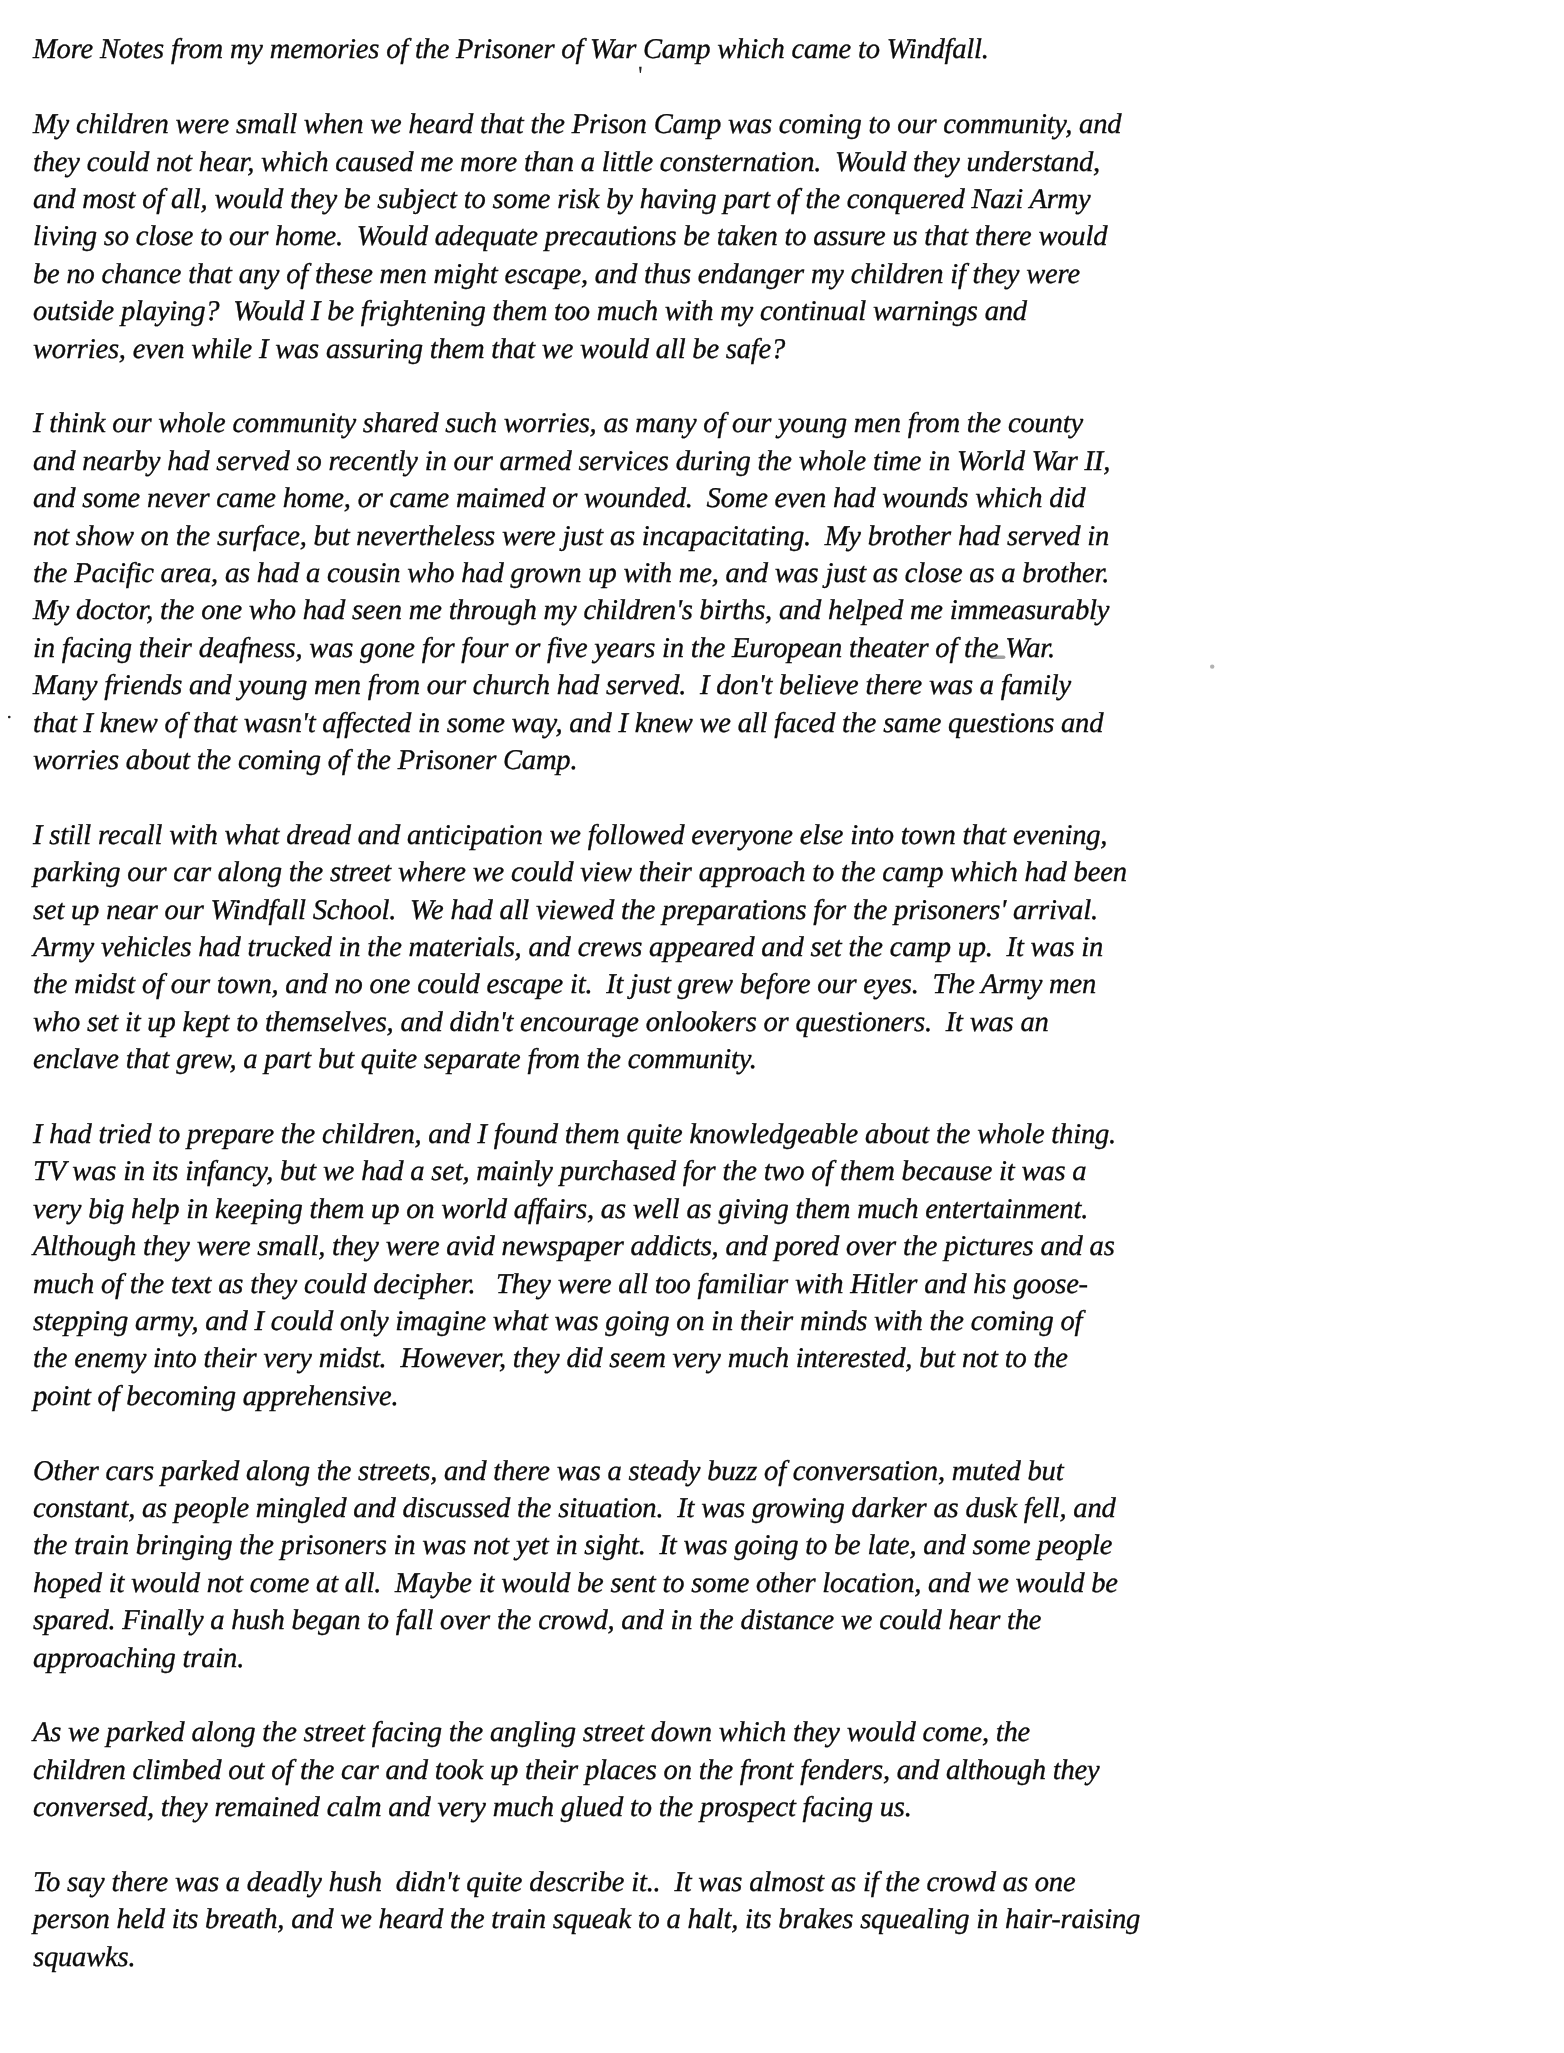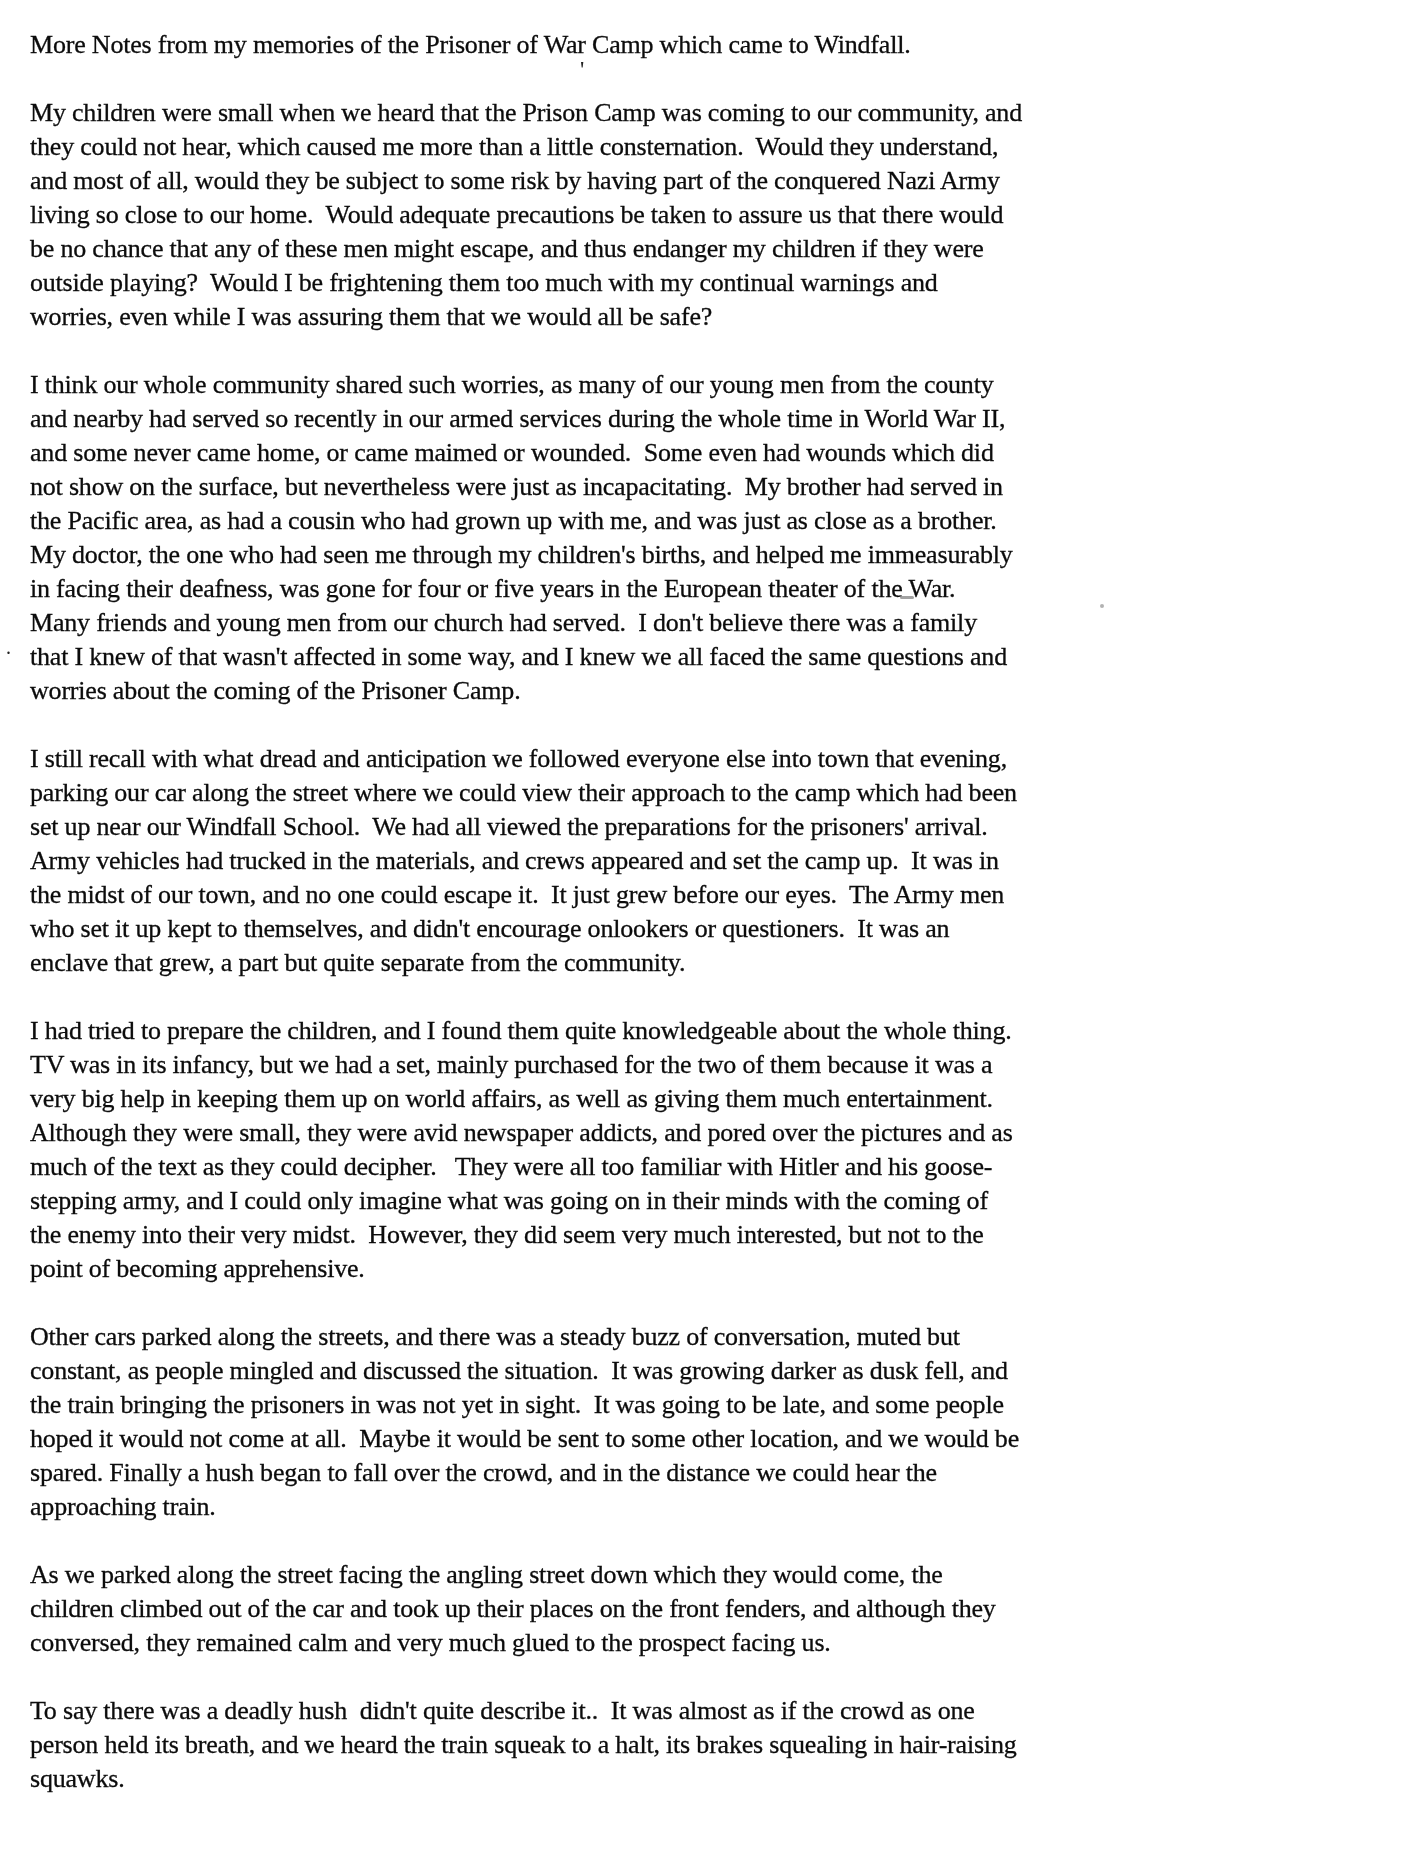--- a/index.html
+++ b/index.html
@@ -18,24 +18,26 @@
     font-family: "Liberation Serif", "DejaVu Serif", serif;
     font-size: 26px;
     line-height: 34px;
     letter-spacing: -0.2px;
     color: #0c0c0c;
     -webkit-text-stroke: 0.3px #0c0c0c;
   }
   .title-line {
     margin: 0 0 34px 0;
     white-space: pre-wrap;
+    font-style: italic;
   }
   .para {
     margin: 0 0 34px 0;
     white-space: pre-wrap;
+    font-style: italic;
   }
   
   .artifact {
     position: absolute;
     color: #222;
     -webkit-text-stroke: 0;
   }
   .stray-apostrophe {
     left: 580px;
     top: 52px;

